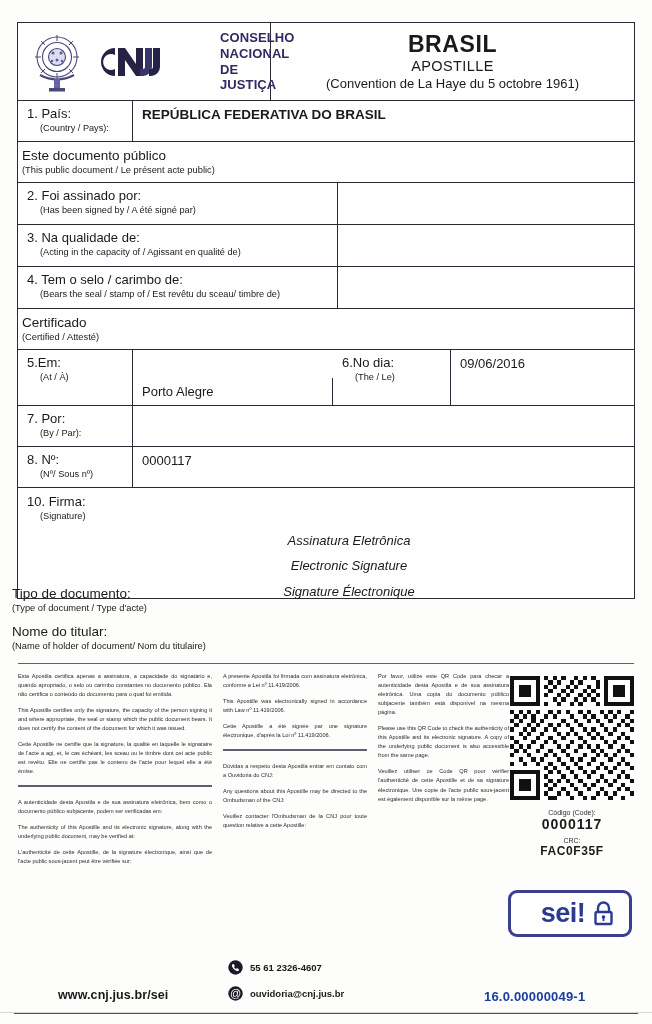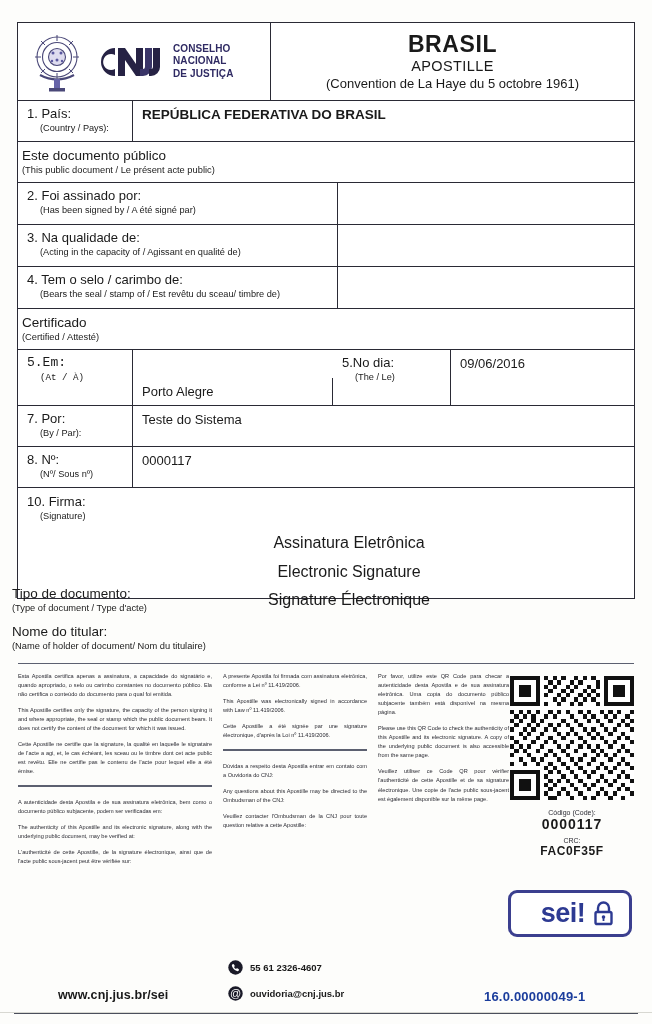--- a/index.html
+++ b/index.html
@@ -38,22 +38,22 @@
   .hdr { height: 78px; }
   .hdr-logo {
     width: 253px;
     display: flex; align-items: center; gap: 7px;
     padding-left: 10px;
   }
   .arms { width: 58px; height: 62px; flex: none; }
   .cnj-wrap { display: flex; align-items: center; gap: 6px; }
   .cnj-mark { width: 74px; height: 36px; flex: none; }
   .cnj-words {
-    font-size: 10px; font-weight: bold; line-height: 1.22;
-    color: #2f2a63; letter-spacing: .1px;
+    font-size: 13px; font-weight: bold; line-height: 1.22;
+    color: #2f2a63; letter-spacing: .1px; margin-left: 47px;
   }
   .hdr-title {
     flex: 1; text-align: center;
     display: flex; flex-direction: column; justify-content: center;
     padding: 4px 6px;
   }
   .t-brasil { font-size: 23px; font-weight: bold; letter-spacing: .6px; line-height: 1.1; }
   .t-apostille { font-size: 14.5px; letter-spacing: .4px; margin-top: 1px; }
   .t-conv { font-size: 13px; margin-top: 2px; }
 
@@ -64,34 +64,34 @@
   .val-plain { font-size: 13px; padding: 6px 9px; font-weight: normal; }
 
   .c-country-lbl { width: 115px; padding: 6px 7px 7px 9px; }
   .center-band { text-align: left; padding: 6px 4px 7px; }
   .band-main { font-size: 13.5px; line-height: 1.2; }
   .band-sub { font-size: 9.3px; margin-top: 1px; }
 
   .c-num-lbl { width: 320px; padding: 6px 7px 8px 9px; }
   .c-blank { flex: 1; }
 
-  .c-em-lbl { width: 115px; padding: 6px 7px 7px 9px; font-family: Liberation Mono, monospace; }
+  .c-em-lbl { width: 115px; padding: 6px 7px 7px 9px; }
   .c-em-val { width: 200px; margin-top: 28px; }
   .c-dia-lbl { width: 118px; padding: 6px 7px 7px 9px; }
   .c-dia-val { flex: 1; }
   .c-por-lbl { width: 115px; padding: 6px 7px 7px 9px; }
 
   .seal-row { height: 110px; }
   .c-seal { width: 320px; padding: 7px 7px 7px 9px; }
   .c-firma { flex: 1; padding: 7px 9px; position: relative; }
   .sig-lines {
     margin-top: 12px; text-align: center;
     padding-left: 46px;
   }
-  .sig-lines div { font-size: 16px; margin-bottom: 11px; line-height: 1.1; }
+  .sig-lines div { font-size: 13px; margin-bottom: 11px; line-height: 1.1; font-style: italic; }
 
   
   .meta { position: absolute; left: 12px; top: 586px; width: 420px; }
   .meta-block { margin-bottom: 11px; }
   .meta-main { font-size: 13.5px; line-height: 1.2; }
   .meta-sub { font-size: 9.3px; margin-top: 1px; }
 
   .hr-thin {
     position: absolute; left: 18px; top: 663px;
     width: 616px; height: 1px; background: #5c6070;
@@ -264,32 +264,31 @@
       </div>
     </div>
 
     <div class="row">
       <div class="cell divider-v c-em-lbl">
         <div class="lbl-main">5.Em:</div>
         <div class="lbl-sub">(At / À)</div>
       </div>
       <div class="cell divider-v c-em-val val-plain">Porto Alegre</div>
       <div class="cell divider-v c-dia-lbl">
-        <div class="lbl-main">5.No dia:</div>
+        <div class="lbl-main">6.No dia:</div>
         <div class="lbl-sub">(The / Le)</div>
       </div>
       <div class="cell c-dia-val val-plain">09/06/2016</div>
     </div>
 
     <div class="row">
       <div class="cell divider-v c-por-lbl">
         <div class="lbl-main">7. Por:</div>
         <div class="lbl-sub">(By / Par):</div>
       </div>
-      <div class="cell c-blank val-plain">Teste do Sistema</div>
     </div>
 
     <div class="row">
       <div class="cell divider-v c-por-lbl">
         <div class="lbl-main">8. Nº:</div>
         <div class="lbl-sub">(Nº/ Sous nº)</div>
       </div>
       <div class="cell c-blank val-plain">0000117</div>
     </div>
 

